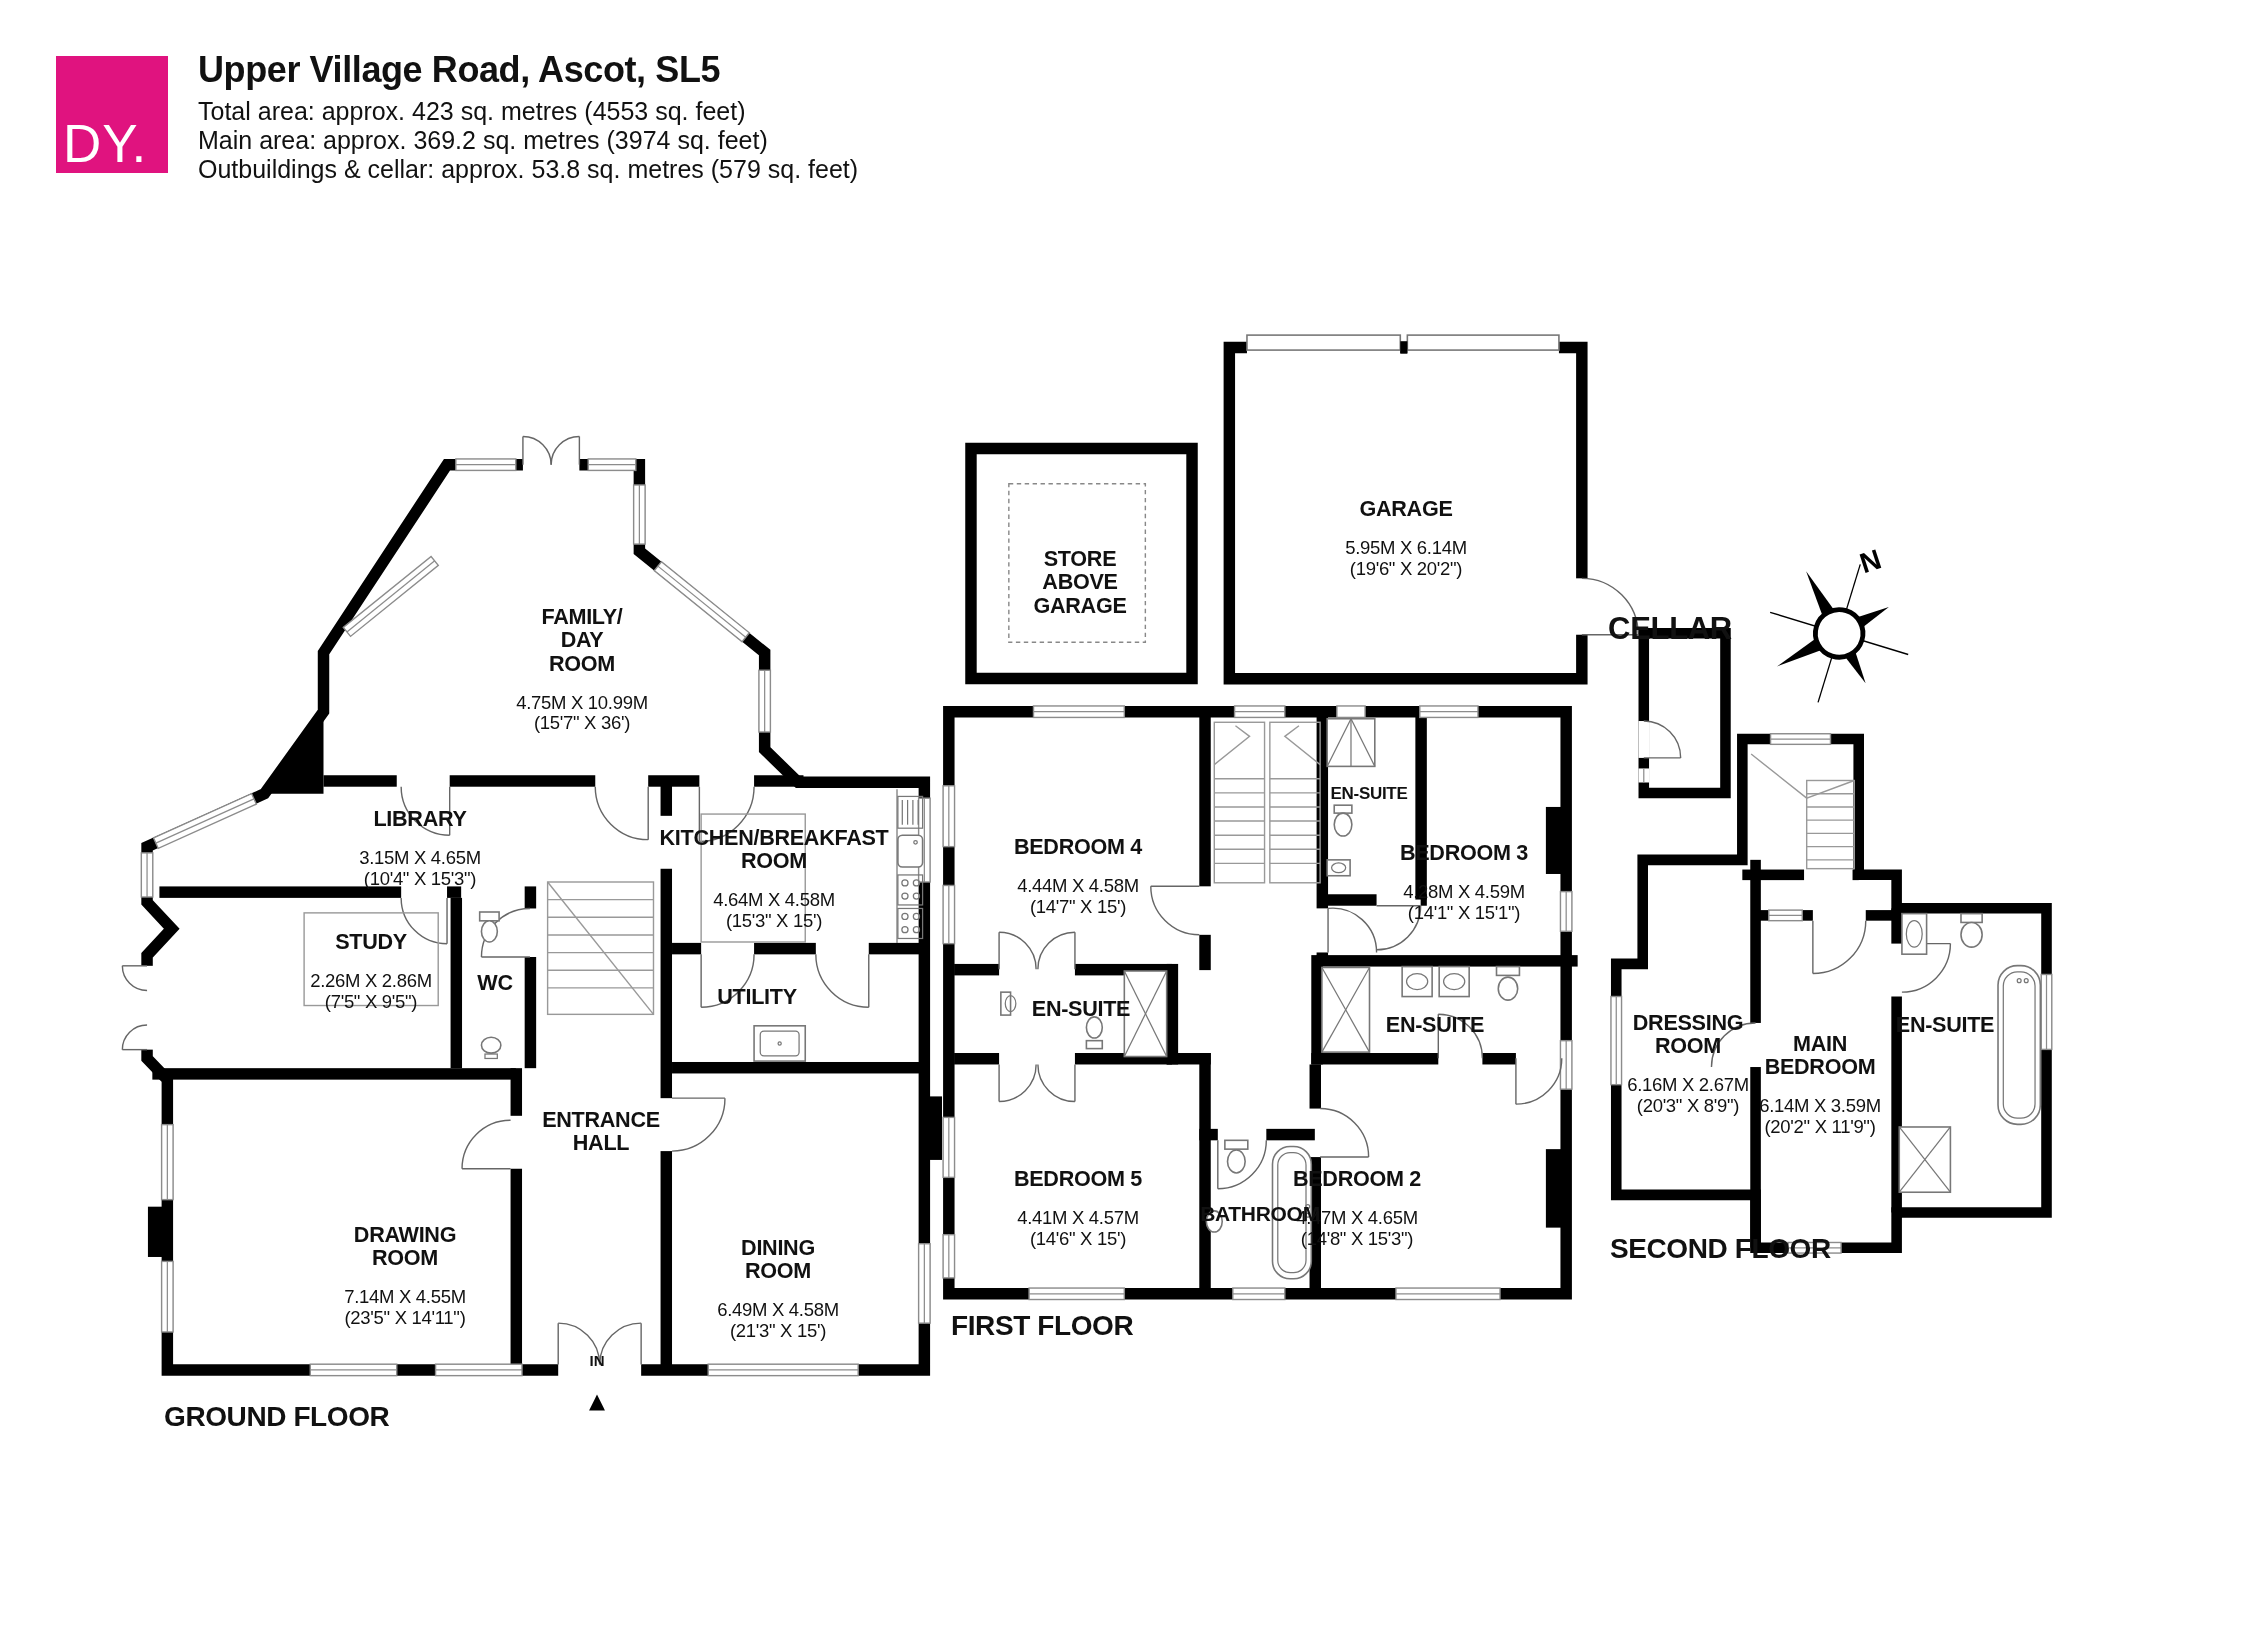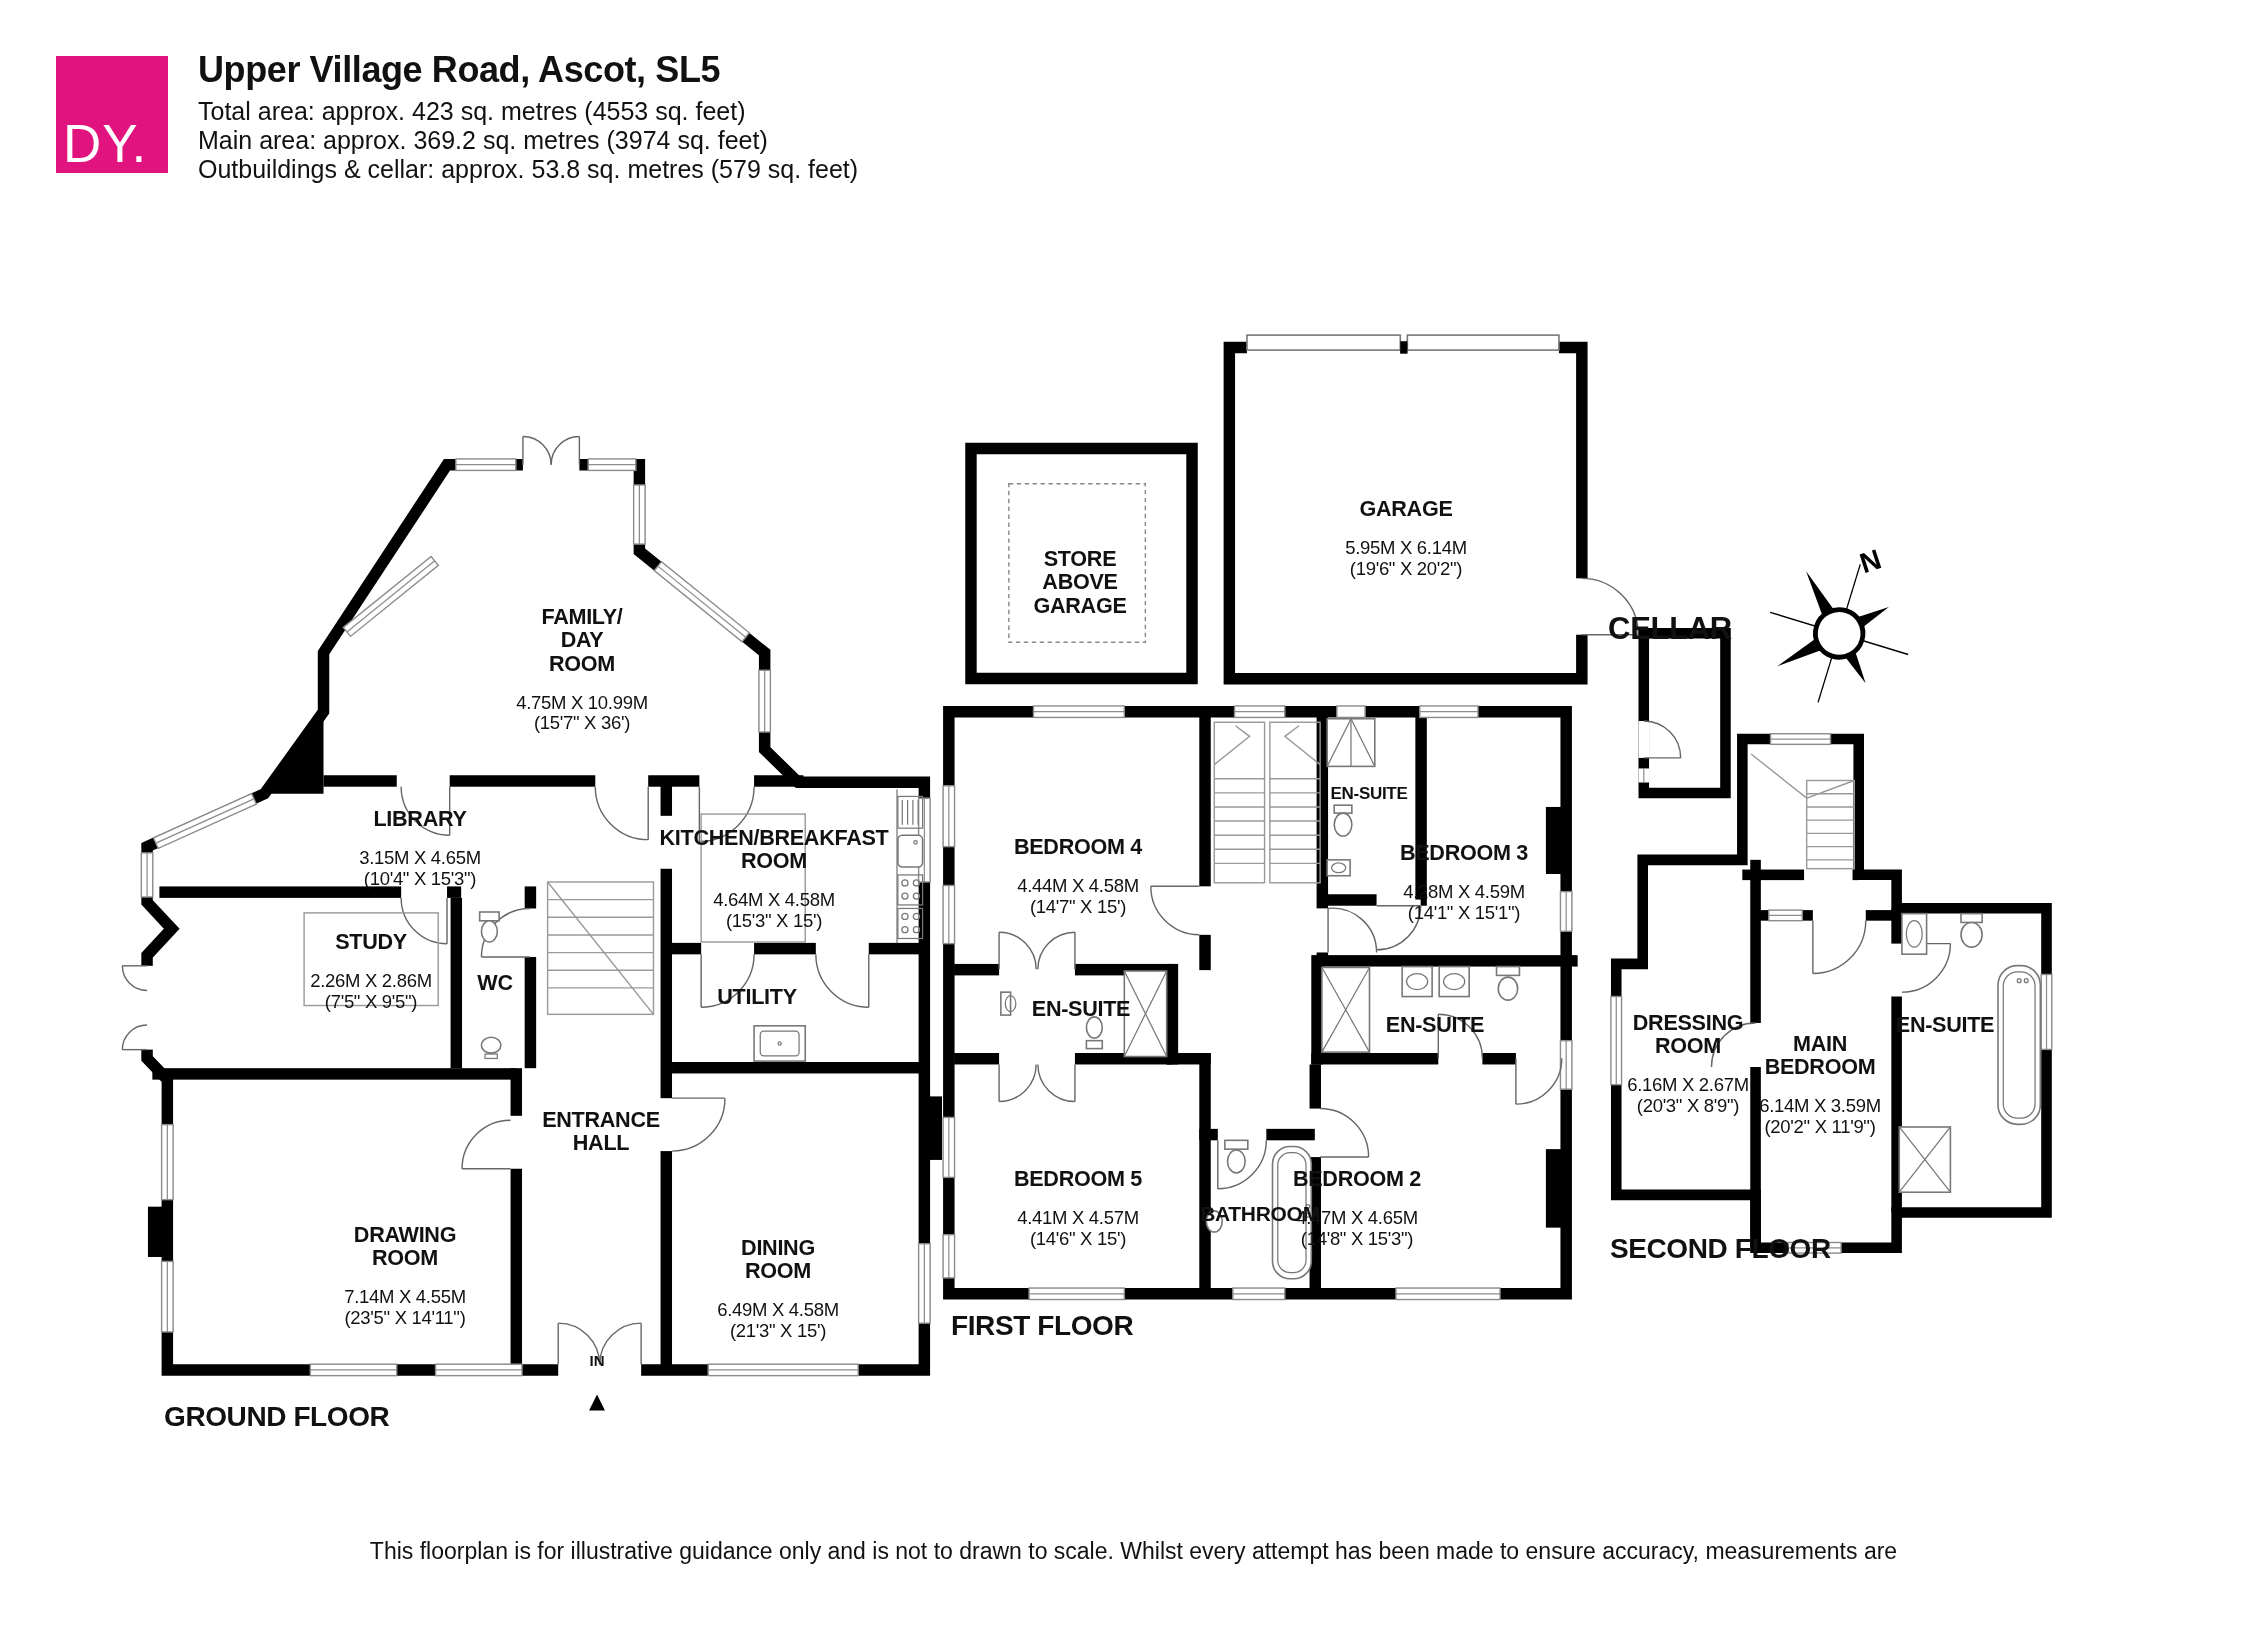--- a/index.html
+++ b/index.html
@@ -571,15 +571,14 @@
 <div class="room-label" style="left:1406px;top:481px">
   <div class="room-name">GARAGE</div>
   <div class="room-dims">5.95M X 6.14M
 (19'6" X 20'2")</div>
 </div>
 <div class="room-label" style="left:1670px;top:596px">
   <div class="room-name" style="font-size:31px">CELLAR</div>
 </div>
 
 <div class="abs" id="footer">
-  <div>This floorplan is for illustrative guidance only and is not to drawn to scale. Whilst every attempt has been made to ensure accuracy, measurements are</div>
 </div>
 
 
 </body></html>

